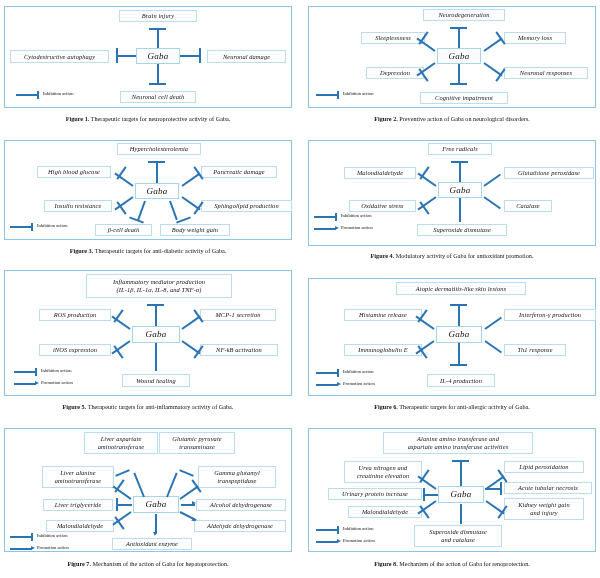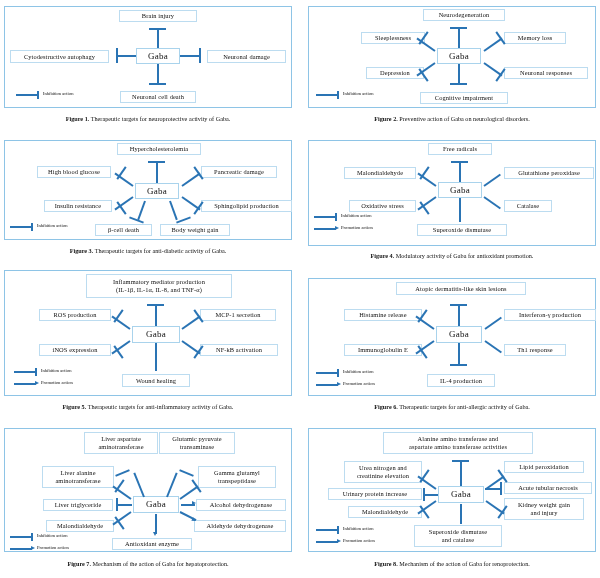--- a/index.html
+++ b/index.html
@@ -33,20 +33,21 @@
     border:1px solid #bcdcf0;
     background:#ffffff;
     box-sizing:border-box;
     display:flex;align-items:center;justify-content:center;
     text-align:center;
     font-size:6.4px;
     line-height:1.18;
     letter-spacing:.1px;
     padding:1px 3px;
     color:#111;
+    font-style:italic;
   }
   .box.two{line-height:1.22;}
   .center{
     font-size:9px;
     border:1px solid #a9d3ec;
     letter-spacing:.2px;
   }
 
   
   .conn{position:absolute;background:#2a74b4;}

